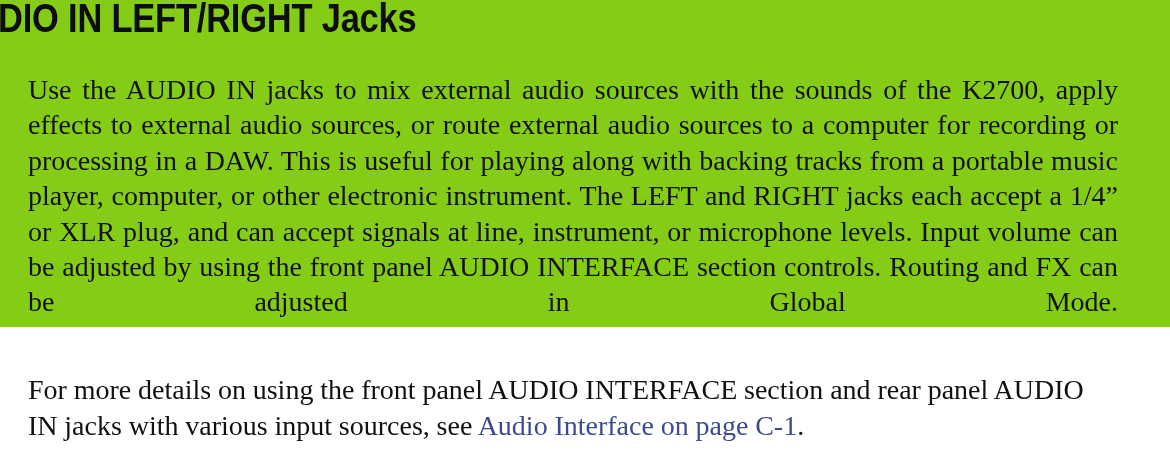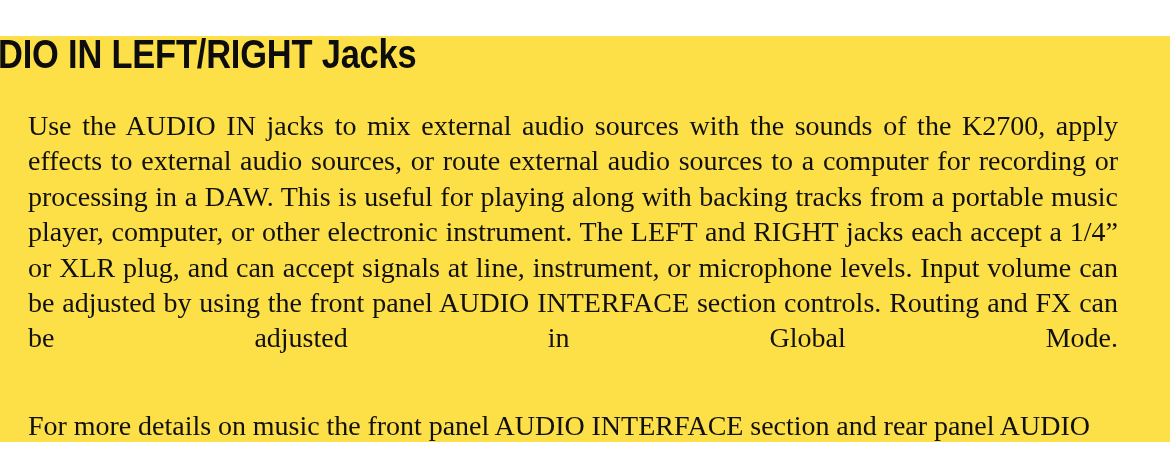--- a/index.html
+++ b/index.html
@@ -12,23 +12,22 @@
     height: 450px;
     overflow: hidden;
     font-family: "Liberation Serif", "DejaVu Serif", serif;
     color: #000000;
     -webkit-font-smoothing: antialiased;
   }
 
   .page {
     position: relative;
     width: 1170px;
-    height: 406px;
-    background: #fde047;
-    margin-top: 36px;
+    height: 327px;
+    background: #84cc16;
   }
 
   
   .section-heading {
     position: absolute;
     left: -2px;
     top: -6px;
     width: 700px;
     margin: 0;
     font-family: "Liberation Sans Narrow", "Liberation Sans", "DejaVu Sans", sans-serif;
@@ -85,17 +84,17 @@
 <body>
 
 <div class="page">
 
   <h1 class="section-heading">DIO IN LEFT/RIGHT Jacks</h1>
 
   <div class="body-block">
 
     <p class="body-paragraph justified-block">Use the AUDIO IN jacks to mix external audio sources with the sounds of the K2700, apply effects to external audio sources, or route external audio sources to a computer for recording or processing in a DAW. This is useful for playing along with backing tracks from a portable music player, computer, or other electronic instrument. The LEFT and RIGHT jacks each accept a 1/4” or XLR plug, and can accept signals at line, instrument, or microphone levels. Input volume can be adjusted by using the front panel AUDIO INTERFACE section controls. Routing and FX can be adjusted in Global Mode.</p>
 
-    <p class="body-paragraph last-para"><span>For more details on music the front panel AUDIO INTERFACE section and rear panel AUDIO IN jacks with various input sources, see </span><a class="doc-link" href="#">Audio Interface on page C-1</a><span>.</span></p>
+    <p class="body-paragraph last-para"><span>For more details on using the front panel AUDIO INTERFACE section and rear panel AUDIO IN jacks with various input sources, see </span><a class="doc-link" href="#">Audio Interface on page C-1</a><span>.</span></p>
 
   </div>
 
 </div>
 
 </body></html>

